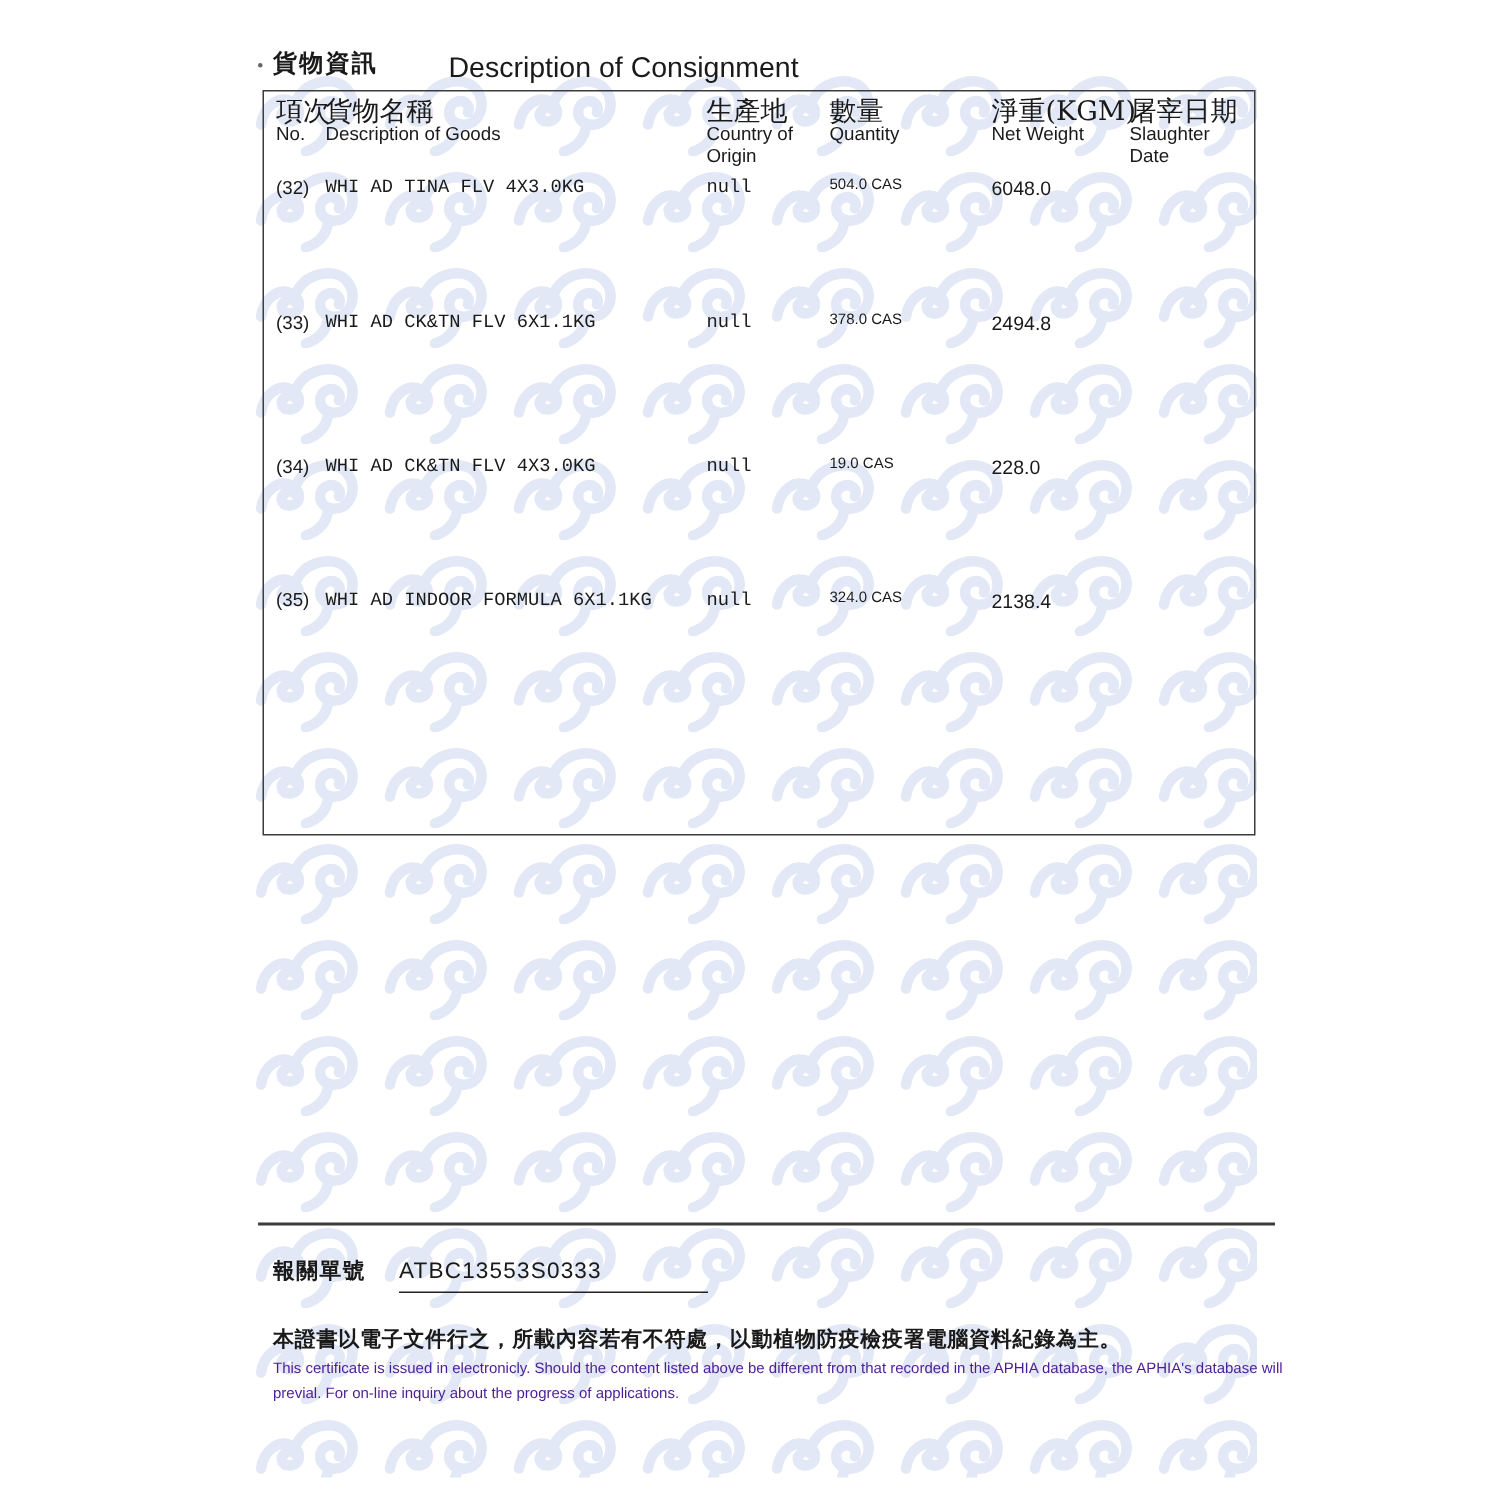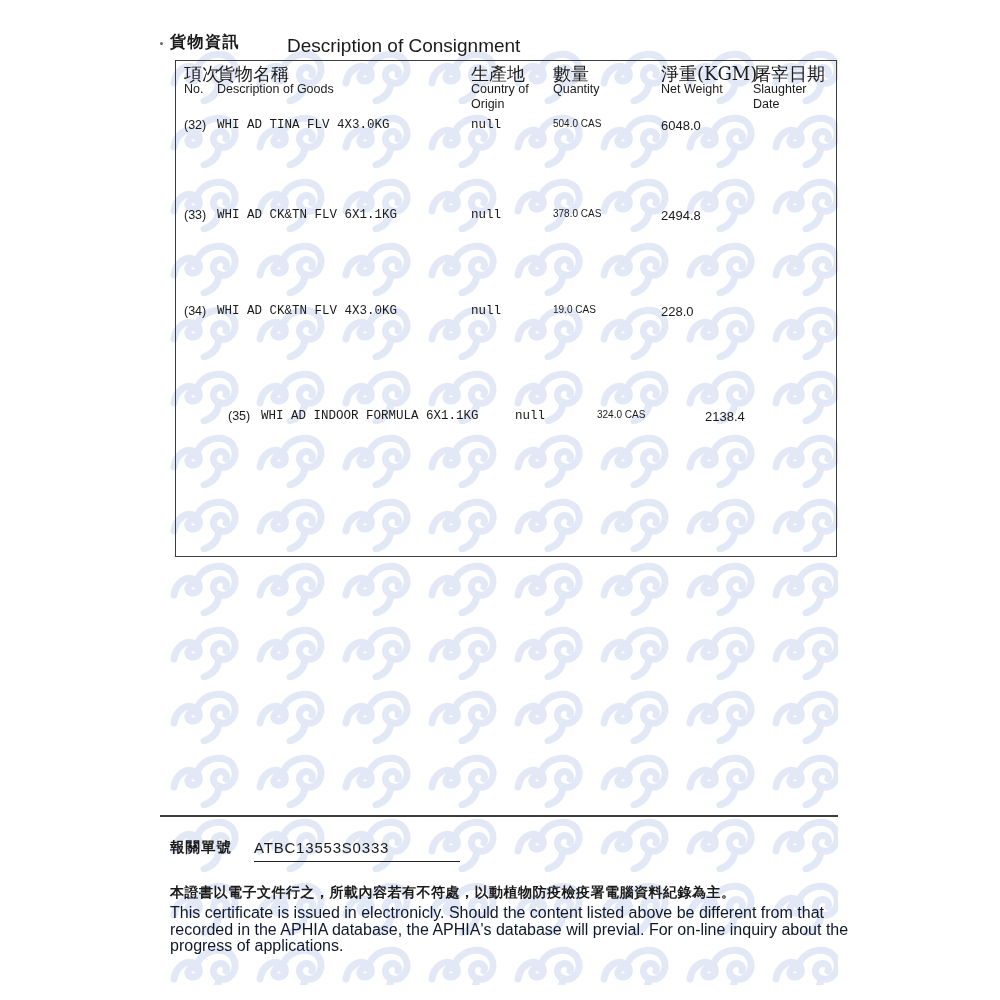--- a/index.html
+++ b/index.html
@@ -11,21 +11,21 @@
   }
   
   .wm {
     position:absolute; left:165px; top:30px; width:673px; height:955px;
     overflow:hidden; z-index:0; pointer-events:none;
   }
   .wm svg { position:absolute; }
   
   .zh   { font-family:"DejaVu Serif","Liberation Serif",serif; }
   .mono { font-family:Liberation Mono, monospace;text-align:center; }
-  .abs  { position:absolute; z-index:1; white-space:nowrap; }
+  .abs  { position:absolute; z-index:1; white-space:nowrap;margin-left:12px; }
   
   .pre-dot  { left:160px; top:42px; width:3px; height:3px; background:#666; border-radius:50%; }
   .title-zh { left:170px; top:32px; font-size:16px; font-weight:bold; letter-spacing:1.5px; }
   .title-en { left:287px; top:35px; font-size:19px; }
   
   .goods-table {
     position:absolute; z-index:1; left:175px; top:60px;
     width:660px; height:495px; border:1.5px solid #3c3c3c;
     background:transparent;
   }
@@ -40,32 +40,32 @@
   .col-net  { left:485px; }
   .col-sld  { left:577px; }
   .c-no   { font-size:12.5px; }
   .c-desc { font-size:12.5px; }
   .c-org  { font-size:12.5px; }
   .c-qty  { font-size:10px; }
   .c-net  { font-size:13px; }
   .row-0 { top:57px;  }
   .row-1 { top:147px; }
   .row-2 { top:243px; }
-  .row-3 { top:348px;margin-left:44px; }
+  .row-3 { top:332px; }
   
   .rule { left:160px; top:815px; width:678px; height:2px; background:#3c3c3c; }
   .decl-label { left:170px; top:838px; font-size:14.5px; font-weight:bold; letter-spacing:1px; }
   .decl-number {
     left:254px; top:839px; width:206px; font-size:15px; letter-spacing:0.8px;
     padding-bottom:5px; border-bottom:1.5px solid #222;
   }
   .notice-zh { left:170px; top:884px; font-size:14px; font-weight:bold; letter-spacing:0.5px; }
   .notice-en {
-    left:170px; top:905px; width:690px; font-size:16px; line-height:16.5px;
-    white-space:normal; color:#0f172a;
+    left:170px; top:905px; width:690px; font-size:10px; line-height:16.5px;
+    white-space:normal; color:#4c1d95;
   }
 </style>
 </head>
 <body>
 
 <div class="page">
 
   <div class="wm" id="wm">
       <svg width="70" height="58" viewBox="0 0 70 58" style="left: 5px; top: 16px;">
         <path d="M4 37 C6 24 17 17 25 22 C32 26 30 35 23 35 C18 35 16 30 20 27" fill="none" stroke="#e2e8f5" stroke-width="7" stroke-linecap="round"></path>

